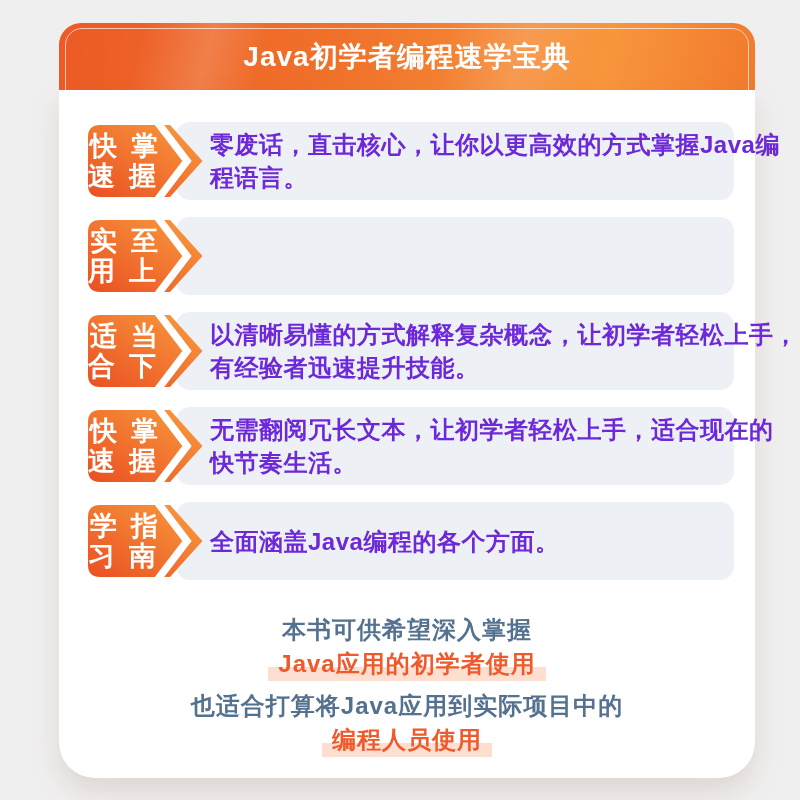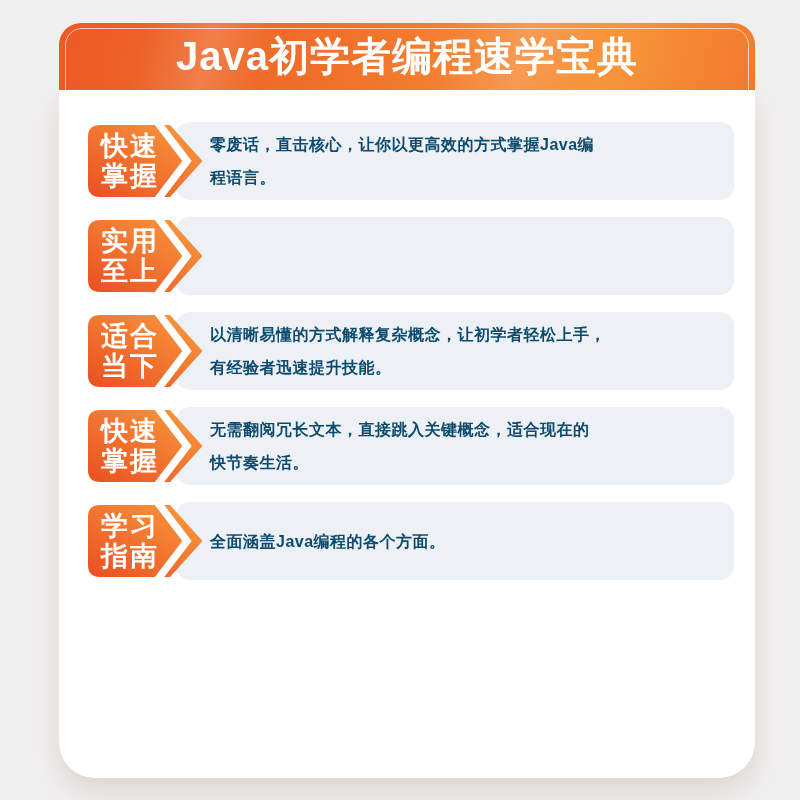--- a/index.html
+++ b/index.html
@@ -23,47 +23,47 @@
     overflow:hidden;
   }
   .banner-inner-line{
     position:absolute;left:6px;right:6px;top:5px;bottom:-12px;
     border:1.5px solid rgba(255,255,255,.65);
     border-radius:17px 17px 0 0;
     pointer-events:none;
   }
   .banner-title{
     position:relative;
-    color:#ffffff;font-size:40px;font-weight:700;letter-spacing:1px;
+    color:#ffffff;font-size:28px;font-weight:700;letter-spacing:1px;
   }
 
   
   .card{
     position:absolute;left:59px;top:90px;width:696px;height:688px;
     background:#ffffff;border-radius:0 0 36px 36px;
     box-shadow:0 14px 26px rgba(160,130,110,.22);
   }
 
   
   .row{position:absolute;left:29px;width:646px;height:78px;}
   .row1{top:32px}.row2{top:127px}.row3{top:222px}.row4{top:317px}.row5{top:412px}
   .panel{
     position:absolute;left:88px;right:0;top:0;bottom:0;
     background:#edf1f5;border-radius:14px;
   }
   .ptext{
     position:absolute;left:34px;right:8px;top:50%;transform:translateY(-50%);
-    color:#0c4a6e;font-size:16px;font-weight:600;line-height:33px;letter-spacing:.5px;
+    color:#6d28d9;font-size:24px;font-weight:600;line-height:33px;letter-spacing:.5px;
     white-space:nowrap;
   }
   .tag{position:absolute;left:0;top:3px;width:115px;height:72px;}
   .tag svg{display:block;width:115px;height:72px;overflow:visible;}
   .tag-text{
     position:absolute;left:0;top:0;width:82px;height:72px;
-    display:flex;flex-direction:column;align-items:center;justify-content:center;
+    display:flex;align-items:center;justify-content:center;
     color:#ffffff;font-weight:700;font-size:27px;line-height:30px;letter-spacing:2px;
     text-indent:2px;
   }
 
   
   .footer{position:absolute;left:0;right:0;top:523px;text-align:center;}
   .f-slate{
     color:#54718f;font-size:24px;font-weight:700;line-height:34px;letter-spacing:1px;
   }
   .f-orange{
@@ -146,21 +146,21 @@
         <div class="tag-text">
           <span>适合</span>
           <span>当下</span>
         </div>
       </div>
     </div>
 
     <div class="row row4">
       <div class="panel">
         <div class="ptext">
-          <div>无需翻阅冗长文本，直接跳入关键概念，适合现在的</div>
+          <div>无需翻阅冗长文本，让初学者轻松上手，适合现在的</div>
           <div>快节奏生活。</div>
         </div>
       </div>
       <div class="tag">
         <svg viewBox="0 0 115 72" preserveAspectRatio="none">
           <path d="M12 0 H82 L114.5 36 L82 72 H12 Q0 72 0 60 V12 Q0 0 12 0 Z" fill="url(#tagGrad)"></path>
           <polyline points="70,-2 99,36 70,74" fill="none" stroke="#ffffff" stroke-width="7.5"></polyline>
         </svg>
         <div class="tag-text">
           <span>快速</span>
@@ -180,15 +180,22 @@
           <path d="M12 0 H82 L114.5 36 L82 72 H12 Q0 72 0 60 V12 Q0 0 12 0 Z" fill="url(#tagGrad)"></path>
           <polyline points="70,-2 99,36 70,74" fill="none" stroke="#ffffff" stroke-width="7.5"></polyline>
         </svg>
         <div class="tag-text">
           <span>学习</span>
           <span>指南</span>
         </div>
       </div>
     </div>
 
+    <div class="footer">
+      <div class="f-slate">本书可供希望深入掌握</div>
+      <div><span class="f-orange">Java应用的初学者使用</span></div>
+      <div class="f-gap"></div>
+      <div class="f-slate">也适合打算将Java应用到实际项目中的</div>
+      <div><span class="f-orange">编程人员使用</span></div>
+    </div>
 
   </div>
 </div>
 
 </body></html>

